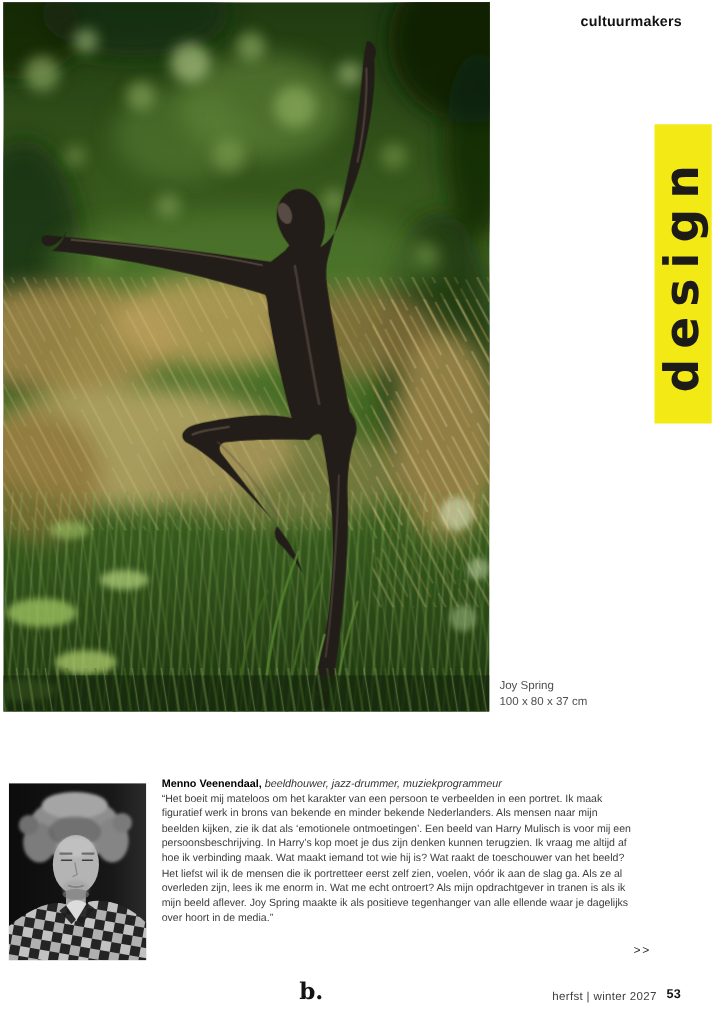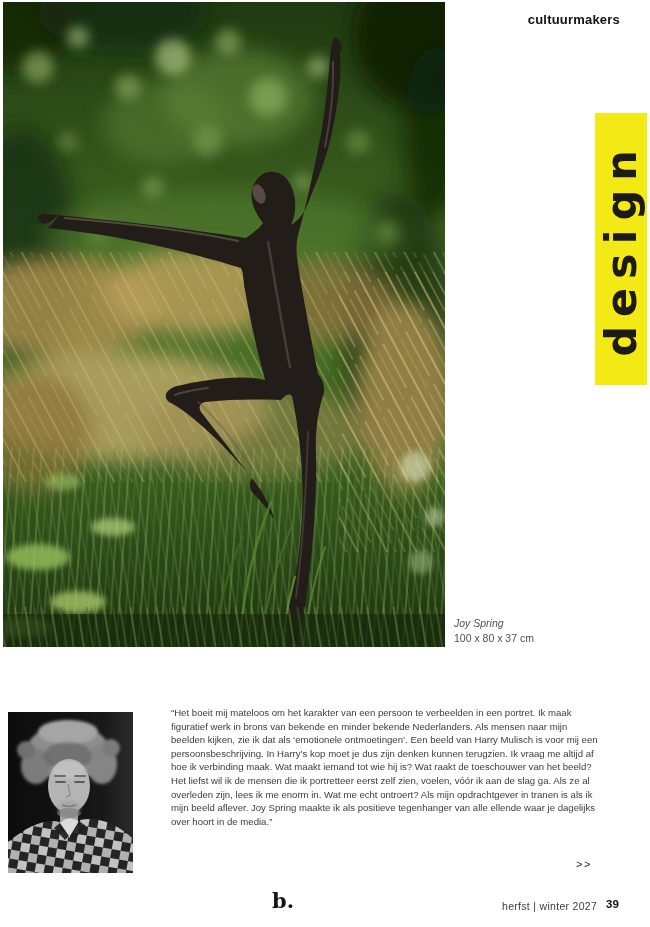--- a/index.html
+++ b/index.html
@@ -20,28 +20,28 @@
     position:absolute;left:595px;top:113px;width:52px;height:272px;
     background:#f3e915;display:flex;align-items:center;justify-content:center;overflow:hidden;
   }
   .design-banner span{
     transform:rotate(-90deg);white-space:nowrap;
     font-size:43px;font-weight:bold;letter-spacing:9px;color:#1d1b17;
     font-family:"DejaVu Sans", sans-serif;
   }
   
   .caption{position:absolute;left:454px;top:616px;font-size:10.5px;line-height:14.5px;color:#4f4f4f;}
-  .caption .cap-title{font-style:italic;}
+  .caption .cap-title{}
   
   .portrait{position:absolute;left:8px;top:712px;width:125px;height:161px;margin:0;padding:0;}
   .bio{position:absolute;left:147px;top:706px;width:480px;color:#3c3c3c;}
   .bio-head{font-size:9.8px;line-height:13.6px;color:#222;}
   .bio-head .bio-name{font-weight:bold;color:#000;}
   .bio-head .bio-roles{font-style:italic;color:#333;}
-  .bio-quote{font-size:9.6px;line-height:13.6px;white-space:pre;color:#3c3c3c;margin-left:24px;}
+  .bio-quote{font-size:9.6px;line-height:13.6px;white-space:pre;color:#3c3c3c;}
   
   .next{position:absolute;left:576px;top:858px;font-size:11px;letter-spacing:1.5px;color:#222;}
   
   .footer-logo{
     position:absolute;left:272px;top:888px;
     font-family:"DejaVu Serif", serif;font-weight:bold;font-size:21px;color:#141414;
   }
   .footer-issue{position:absolute;left:502px;top:900px;font-size:10.5px;color:#3d3d3d;letter-spacing:.3px;}
   .footer-page{position:absolute;left:606px;top:898px;font-size:11.5px;font-weight:bold;color:#111;}
 </style>
@@ -267,30 +267,34 @@
       <ellipse cx="61" cy="101" rx="12" ry="5" fill="#7c7c7c" opacity="0.6"></ellipse>
 
       <path d="M0,161 L0,130 C20,113 40,106 52,110 L61,120 L72,108 C90,104 110,112 125,127 L125,161 Z" fill="url(#plaid)"></path>
       <path d="M52,112 L61,126 L71,110 C66,105 56,105 52,112 Z" fill="#dcdcdc"></path>
       <path d="M52,111 L61,124 L57,128 L46,116 Z" fill="#1b1b1b" opacity="0.9"></path>
       <path d="M71,109 L62,124 L66,128 L78,114 Z" fill="#1e1e1e" opacity="0.9"></path>
     </svg>
   </figure>
 
   <div class="bio">
+    <div class="bio-head">
+      <span class="bio-name">Menno Veenendaal,</span>
+      <span class="bio-roles">beeldhouwer, jazz-drummer, muziekprogrammeur</span>
+    </div>
     <div class="bio-quote">“Het boeit mij mateloos om het karakter van een persoon te verbeelden in een portret. Ik maak
 figuratief werk in brons van bekende en minder bekende Nederlanders. Als mensen naar mijn
 beelden kijken, zie ik dat als ‘emotionele ontmoetingen’. Een beeld van Harry Mulisch is voor mij een
 persoonsbeschrijving. In Harry’s kop moet je dus zijn denken kunnen terugzien. Ik vraag me altijd af
 hoe ik verbinding maak. Wat maakt iemand tot wie hij is? Wat raakt de toeschouwer van het beeld?
 Het liefst wil ik de mensen die ik portretteer eerst zelf zien, voelen, vóór ik aan de slag ga. Als ze al
 overleden zijn, lees ik me enorm in. Wat me echt ontroert? Als mijn opdrachtgever in tranen is als ik
 mijn beeld aflever. Joy Spring maakte ik als positieve tegenhanger van alle ellende waar je dagelijks
 over hoort in de media.”</div>
   </div>
 
   <div class="next">&gt;&gt;</div>
 
   <div class="footer-logo">b.</div>
   <div class="footer-issue">herfst | winter 2027</div>
-  <div class="footer-page">39</div>
+  <div class="footer-page">53</div>
 
 </div>
 
 </body></html>

